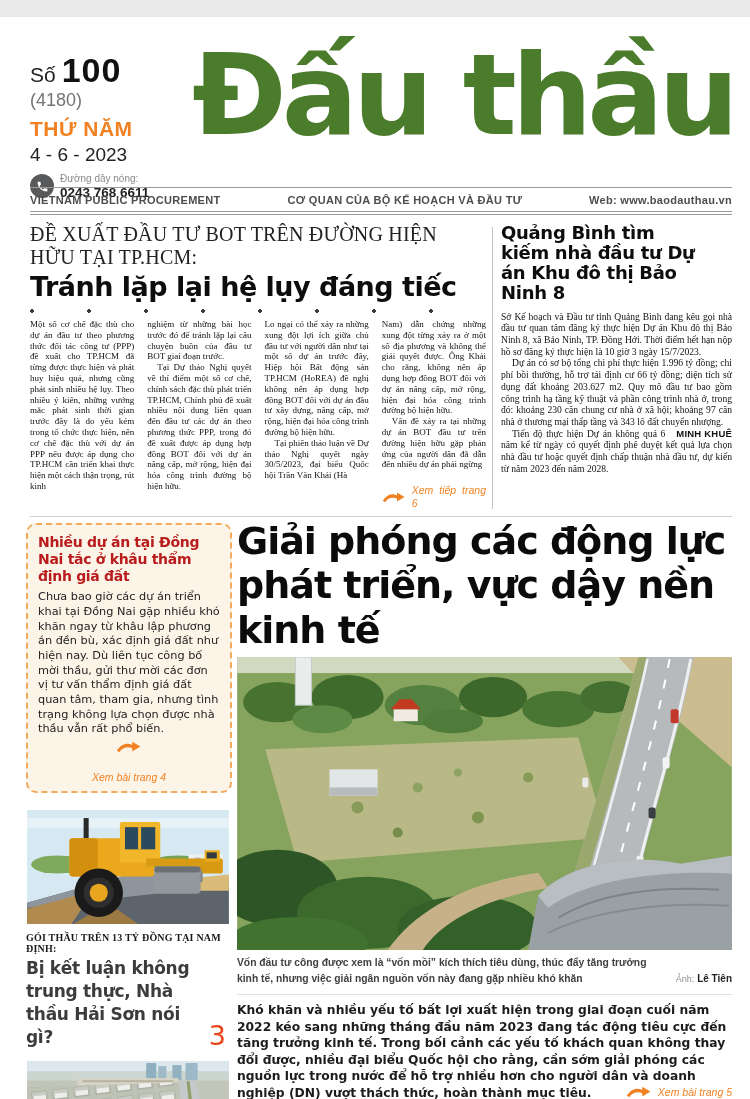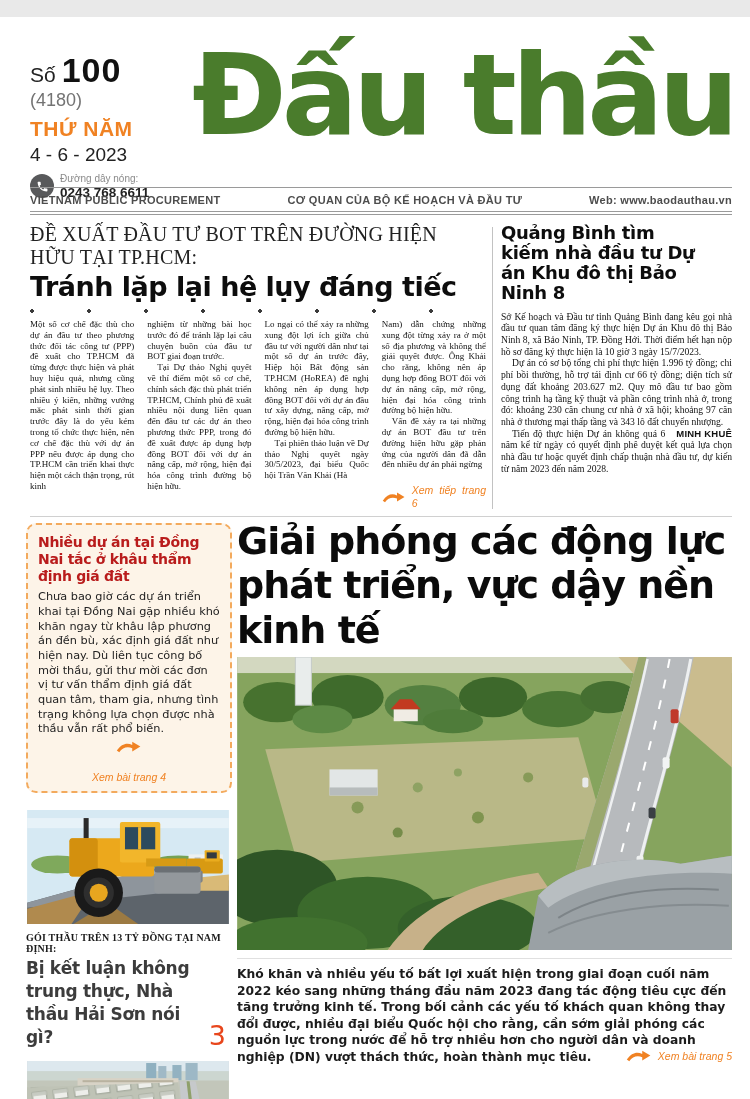--- a/index.html
+++ b/index.html
@@ -292,20 +292,27 @@
         <rect x="372" y="252" width="8" height="14" rx="2" fill="#f4f5f5"></rect>
         <rect x="344" y="120" width="6" height="10" rx="2" fill="#e8eaea"></rect>
 
         <path d="M 290,292 L 300,238 C 330,205 392,196 442,206 L 493,198 L 493,292 Z" fill="#9aa1a5"></path>
         <path d="M 300,238 C 330,205 392,196 442,206 L 493,198 L 493,216 C 430,212 350,220 310,250 Z" fill="#b8bec1"></path>
         <path d="M 320,260 C 360,235 420,228 480,232" stroke="#7d8488" stroke-width="2" fill="none"></path>
         <path d="M 310,275 C 355,252 425,244 490,248" stroke="#858c90" stroke-width="2" fill="none"></path>
       </svg>
     </div>
 
+    <div class="feat-caption">
+      <span>Vốn đầu tư công được xem là “vốn mồi” kích thích tiêu dùng, thúc đẩy tăng trưởng kinh tế, nhưng việc giải ngân nguồn vốn này đang gặp nhiều khó khăn</span>
+      <span class="credit">
+        <span class="credit-label">Ảnh:</span>
+        <span class="credit-name">Lê Tiên</span>
+      </span>
+    </div>
 
     <div class="feat-rule"></div>
 
     <div class="feat-intro">Khó khăn và nhiều yếu tố bất lợi xuất hiện trong giai đoạn cuối năm 2022 kéo sang những tháng đầu năm 2023 đang tác động tiêu cực đến tăng trưởng kinh tế. Trong bối cảnh các yếu tố khách quan không thay đổi được, nhiều đại biểu Quốc hội cho rằng, cần sớm giải phóng các nguồn lực trong nước để hỗ trợ nhiều hơn cho người dân và doanh nghiệp (DN) vượt thách thức, hoàn thành mục tiêu.</div>
     <div class="feat-link-row">
       <svg class="arrow-svg" width="26" height="13" viewBox="0 0 32 16">
           <path fill="#f08223" d="M1 13 C7 4 14 3 20 6 L20 2 L30 8 L20 14 L20 10 C14 8 8 9 4 15 Z"></path>
         </svg>
       <span class="see-link">Xem bài trang 5</span>
     </div>

